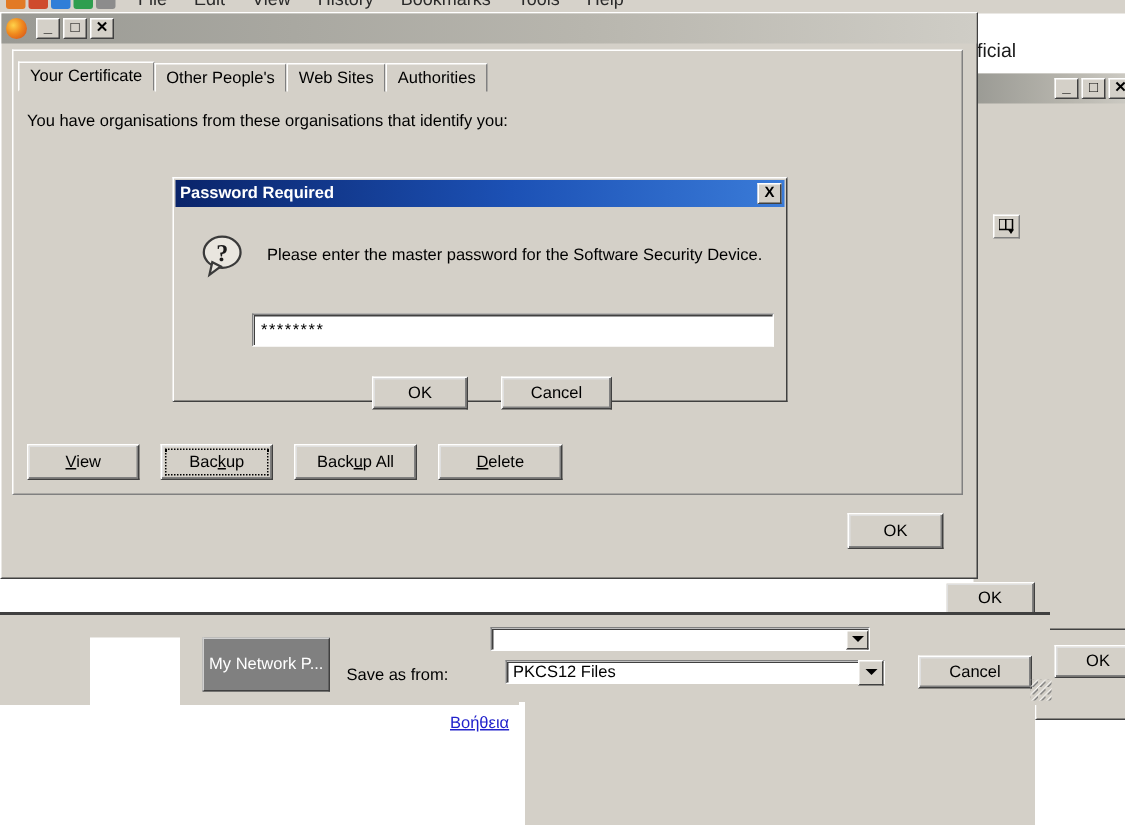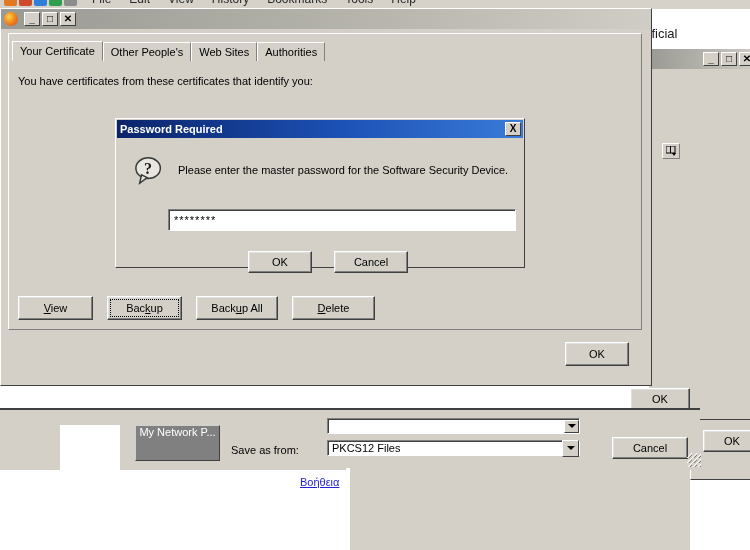--- a/index.html
+++ b/index.html
@@ -181,21 +181,21 @@
   }
   .tri-down {
     width: 0; height: 0; border-left: 4px solid transparent;
     border-right: 4px solid transparent; border-top: 4px solid #000;
   }
 
   .placebtn {
     background: #808080; color: #ffffff;
     border-top: 1px solid #d0d0d0; border-left: 1px solid #d0d0d0;
     border-right: 1px solid #404040; border-bottom: 1px solid #404040;
-    font-size: 11px; display: flex; justify-content: center;
+    font-size: 11px; display: flex; align-items: center; justify-content: center;
     box-sizing: border-box; white-space: nowrap;
   }
   .lbl { font-size: 11px; color: #000; white-space: nowrap; }
   .link { color: #2222cc; text-decoration: underline; font-size: 11px; white-space: nowrap; }
 
   .grip {
     position: absolute; width: 14px; height: 14px; right: 1px; bottom: 1px;
     background:
       linear-gradient(135deg, transparent 45%, #ffffff 45%, #ffffff 56%, transparent 56%) 0 0/5px 5px,
       linear-gradient(135deg, transparent 62%, #808080 62%, #808080 72%, transparent 72%) 0 0/5px 5px;
@@ -270,21 +270,21 @@
   <div class="graypane" style="left:0;top:410px;width:700px;height:60px;"></div>
   <div class="edgeline" style="left:0;top:408px;width:700px;height:2px;"></div>
   <div class="whitepane" style="left:60px;top:425px;width:60px;height:125px;"></div>
 
   <div class="placebtn" style="position:absolute;left:135px;top:425px;width:85px;height:36px;">
     <span>My Network P...</span>
   </div>
 
   <div class="lbl" style="position:absolute;left:231px;top:444px;">Save as from:</div>
 
-  <div class="combo" style="position:absolute;left:327px;top:440px;width:253px;height:16px;">
+  <div class="combo" style="position:absolute;left:337px;top:440px;width:253px;height:16px;">
     <span>PKCS12 Files</span>
     <span class="arrow">
         <i class="tri-down"></i>
       </span>
   </div>
   <div class="combo" style="position:absolute;left:327px;top:418px;width:253px;height:16px;">
     <span class="arrow" style="height:13px;width:15px;">
         <i class="tri-down"></i>
       </span>
   </div>
@@ -317,21 +317,21 @@
       <span>Other People's</span>
     </div>
     <div class="tab">
       <span>Web Sites</span>
     </div>
     <div class="tab">
       <span>Authorities</span>
     </div>
   </div>
 
-  <div class="lbl" style="position:absolute;left:18px;top:75px;">You have certificates from these certificates that identify you:</div>
+  <div class="lbl" style="position:absolute;left:18px;top:75px;">You have organisations from these organisations that identify you:</div>
 
   <div class="listbox" style="left:18px;top:96px;width:618px;height:181px;">
     <div class="hdrrow">
       <div class="hcell" style="width:340px;">
         <span>Certificate Name</span>
       </div>
       <div class="hcell" style="width:80px;">
         <span>Security D...</span>
       </div>
       <div class="hcell" style="width:44px;">

